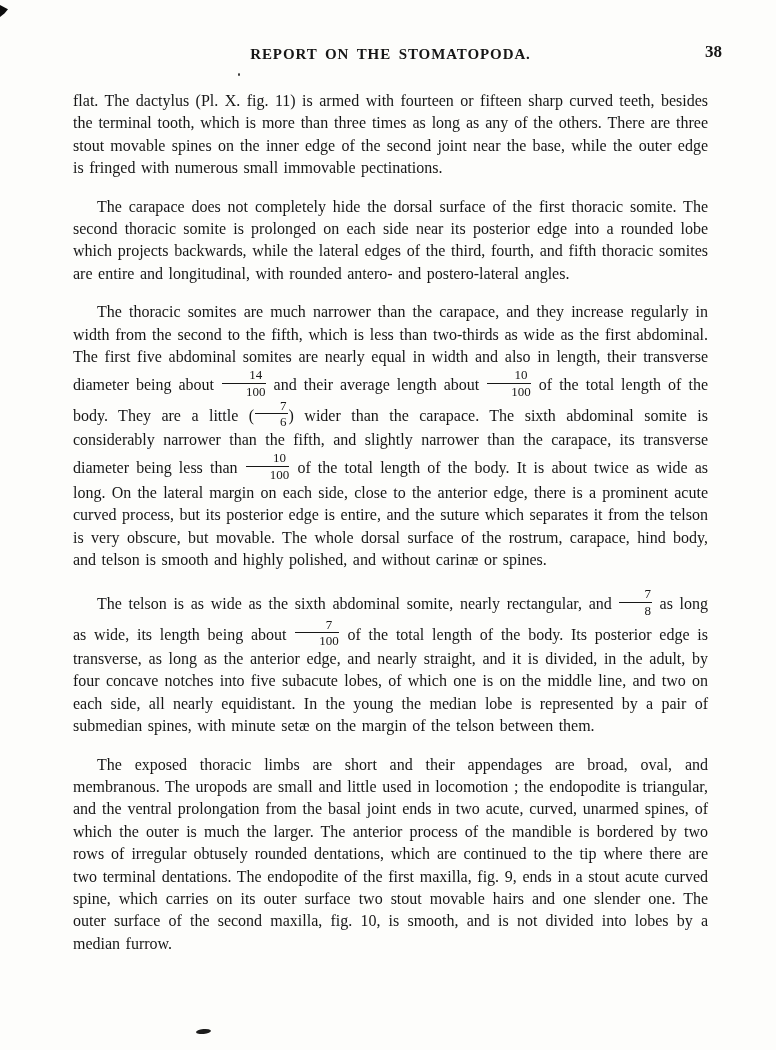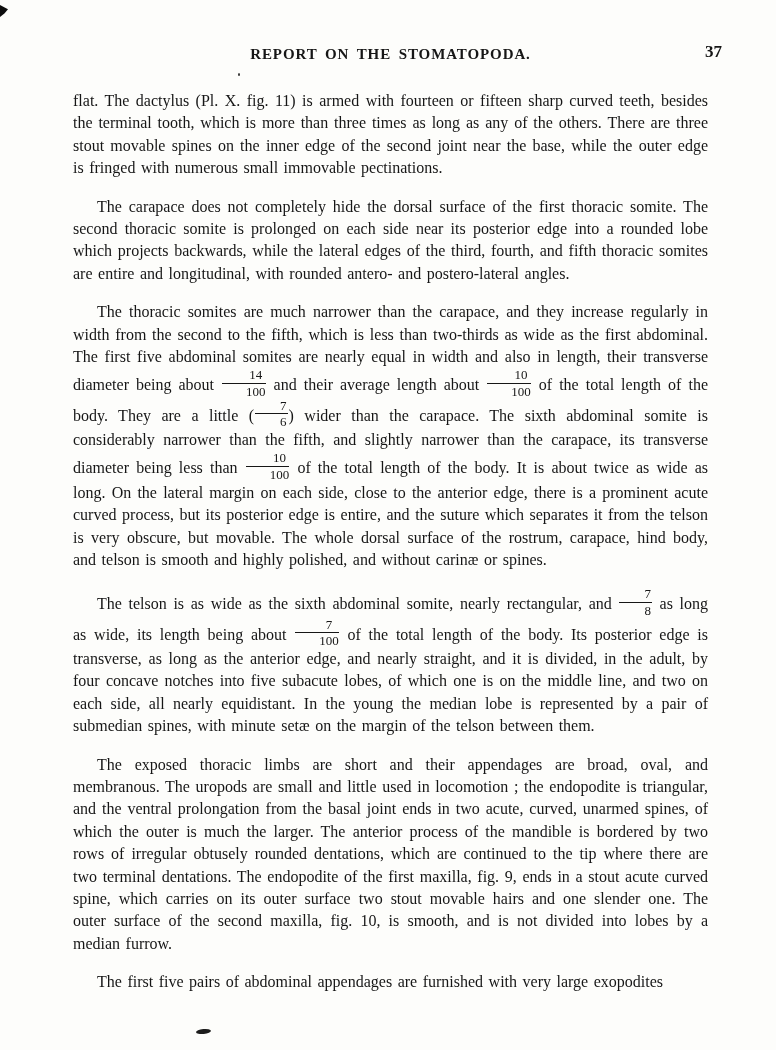--- a/index.html
+++ b/index.html
@@ -101,24 +101,23 @@
 </head>
 <body>
 
 <div class="page">
   <span class="artifact-top-left"></span>
   <span class="artifact-title-dot"></span>
   <span class="artifact-bottom"></span>
 
   <div class="header">
     <div class="running-title">REPORT ON THE STOMATOPODA.</div>
-    <div class="page-number">37</div>
+    <div class="page-number">38</div>
   </div>
 
   <div class="body-text">
       <p class="para">flat. The dactylus (Pl. X. fig. 11) is armed with fourteen or fifteen sharp curved teeth, besides the terminal tooth, which is more than three times as long as any of the others. There are three stout movable spines on the inner edge of the second joint near the base, while the outer edge is fringed with numerous small immovable pectinations.</p>
       <p class="para indent">The carapace does not completely hide the dorsal surface of the first thoracic somite. The second thoracic somite is prolonged on each side near its posterior edge into a rounded lobe which projects backwards, while the lateral edges of the third, fourth, and fifth thoracic somites are entire and longitudinal, with rounded antero- and postero-lateral angles.</p>
       <p class="para indent">The thoracic somites are much narrower than the carapace, and they increase regularly in width from the second to the fifth, which is less than two-thirds as wide as the first abdominal. The first five abdominal somites are nearly equal in width and also in length, their transverse diameter being about <span class="frac"><span class="num">14</span><span class="den">100</span></span> and their average length about <span class="frac"><span class="num">10</span><span class="den">100</span></span> of the total length of the body. They are a little (<span class="frac"><span class="num">7</span><span class="den">6</span></span>) wider than the carapace. The sixth abdominal somite is considerably narrower than the fifth, and slightly narrower than the carapace, its transverse diameter being less than <span class="frac"><span class="num">10</span><span class="den">100</span></span> of the total length of the body. It is about twice as wide as long. On the lateral margin on each side, close to the anterior edge, there is a prominent acute curved process, but its posterior edge is entire, and the suture which separates it from the telson is very obscure, but movable. The whole dorsal surface of the rostrum, carapace, hind body, and telson is smooth and highly polished, and without carinæ or spines.</p>
       <p class="para indent">The telson is as wide as the sixth abdominal somite, nearly rectangular, and <span class="frac"><span class="num">7</span><span class="den">8</span></span> as long as wide, its length being about <span class="frac"><span class="num">7</span><span class="den">100</span></span> of the total length of the body. Its posterior edge is transverse, as long as the anterior edge, and nearly straight, and it is divided, in the adult, by four concave notches into five subacute lobes, of which one is on the middle line, and two on each side, all nearly equidistant. In the young the median lobe is represented by a pair of submedian spines, with minute setæ on the margin of the telson between them.</p>
       <p class="para indent">The exposed thoracic limbs are short and their appendages are broad, oval, and membranous. The uropods are small and little used in locomotion ; the endopodite is triangular, and the ventral prolongation from the basal joint ends in two acute, curved, unarmed spines, of which the outer is much the larger. The anterior process of the mandible is bordered by two rows of irregular obtusely rounded dentations, which are continued to the tip where there are two terminal dentations. The endopodite of the first maxilla, fig. 9, ends in a stout acute curved spine, which carries on its outer surface two stout movable hairs and one slender one. The outer surface of the second maxilla, fig. 10, is smooth, and is not divided into lobes by a median furrow.</p>
-      <p class="para indent">The first five pairs of abdominal appendages are furnished with very large exopodites</p>
     </div>
 </div>
 
 </body></html>

